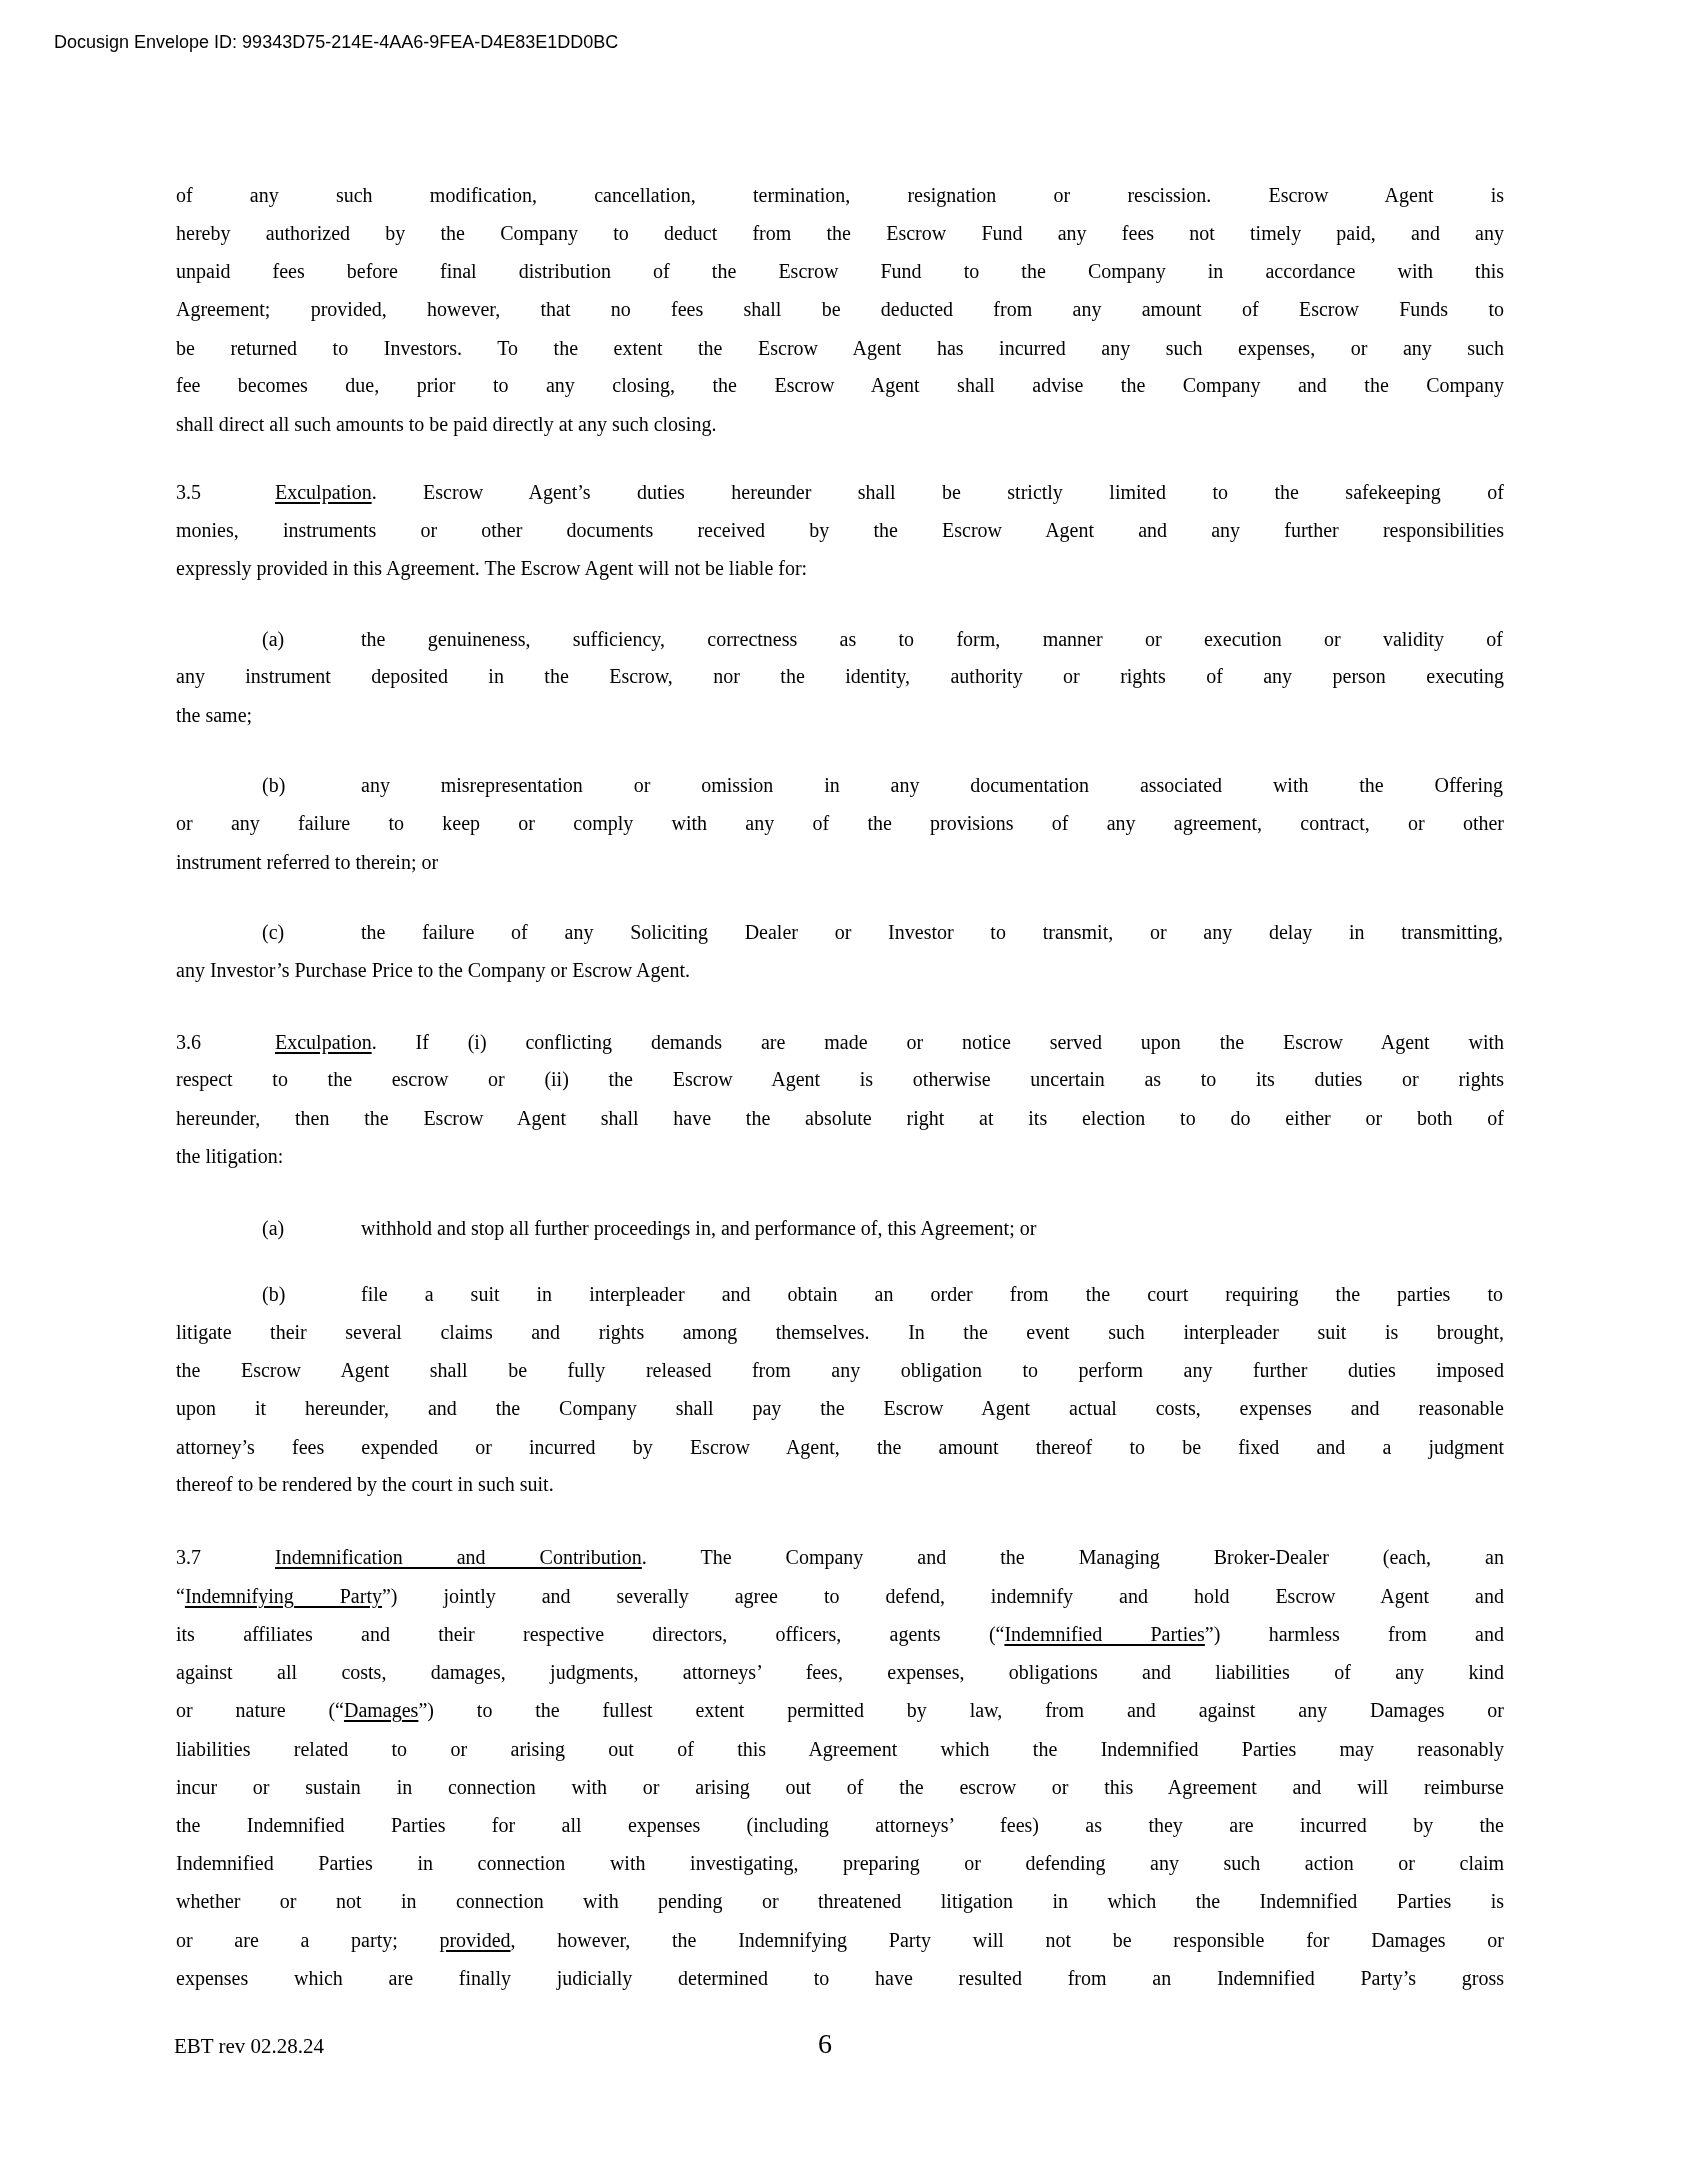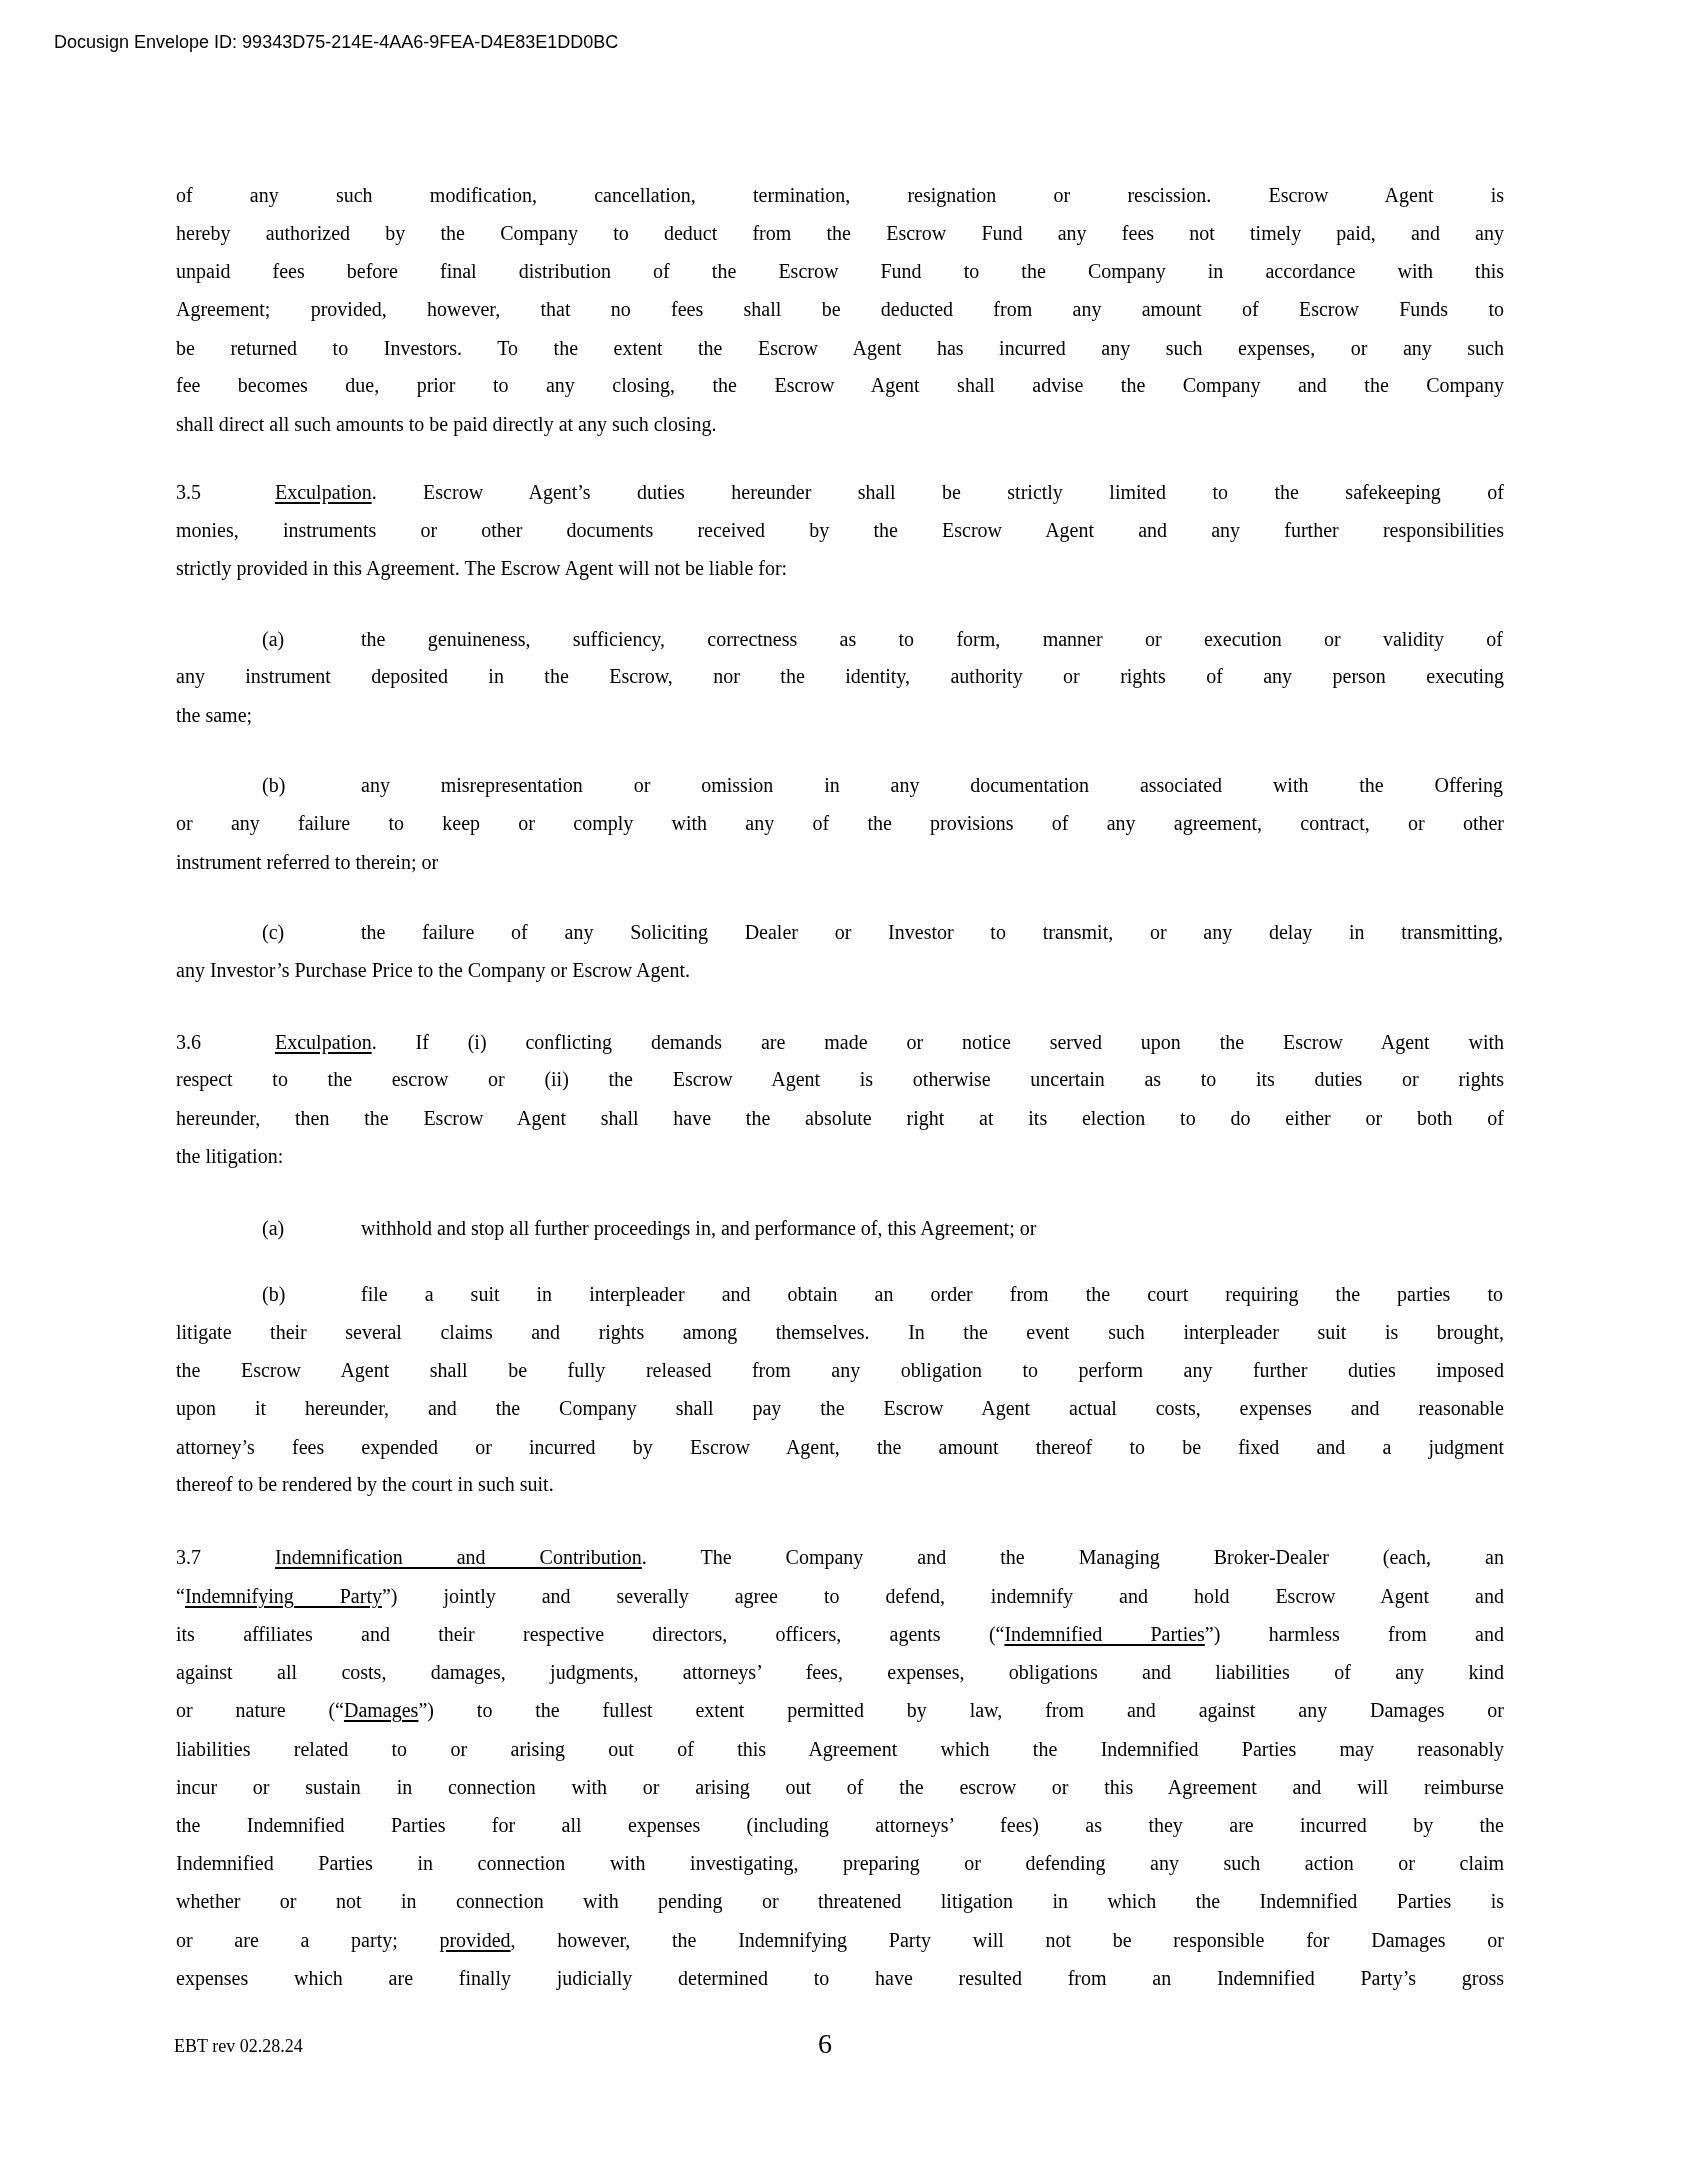--- a/index.html
+++ b/index.html
@@ -15,21 +15,21 @@
     white-space: nowrap; overflow: visible;
     text-align: justify; text-align-last: justify;
   }
   .line.last { text-align-last: left; }
   .line .num { display: inline-block; width: 99px; text-align: right; }
   .line.sub { left: 262px; width: 1241px; }
   .line .lbl { display: inline-block; width: 99px; text-align: left; }
   .u { text-decoration: underline; text-underline-offset: 3px; text-decoration-thickness: 2px; }
   .footer-rev {
     position: absolute; left: 174px; top: 2033px;
-    font-family: "Liberation Serif", serif; font-size: 18px; line-height: 26px; white-space: nowrap;
+    font-family: "Liberation Serif", serif; font-size: 21px; line-height: 26px; white-space: nowrap;
   }
   .footer-page {
     position: absolute; left: 818px; top: 2028px;
     font-family: "Liberation Serif", serif; font-size: 28px; line-height: 32px; white-space: nowrap;
   }
 </style>
 </head>
 <body>
 
 <div class="envelope">Docusign Envelope ID: 99343D75-214E-4AA6-9FEA-D4E83E1DD0BC</div>
@@ -40,21 +40,21 @@
   <div class="line" style="top:252px">unpaid fees before final distribution of the Escrow Fund to the Company in accordance with this</div>
   <div class="line" style="top:290px">Agreement; provided, however, that no fees shall be deducted from any amount of Escrow Funds to</div>
   <div class="line" style="top:329px">be returned to Investors.  To the extent the Escrow Agent has incurred any such expenses, or any such</div>
   <div class="line" style="top:366px">fee becomes due, prior to any closing, the Escrow Agent shall advise the Company and the Company</div>
   <div class="line last" style="top:405px">shall direct all such amounts to be paid directly at any such closing.</div>
 </div>
 
 <div>
   <div class="line" style="top:473px"><span class="num">3.5</span><span class="u">Exculpation</span><span>. Escrow Agent’s duties hereunder shall be strictly limited to the safekeeping of</span></div>
   <div class="line" style="top:511px">monies, instruments or other documents received by the Escrow Agent and any further responsibilities</div>
-  <div class="line last" style="top:549px">strictly provided in this Agreement.   The Escrow Agent will not be liable for:</div>
+  <div class="line last" style="top:549px">expressly provided in this Agreement.   The Escrow Agent will not be liable for:</div>
 
   <div>
     <div class="line sub" style="top:620px"><span class="lbl">(a)</span><span>the genuineness, sufficiency, correctness as to form, manner or execution or validity  of</span></div>
     <div class="line" style="top:657px">any instrument deposited in the Escrow, nor the identity, authority or rights of any person  executing</div>
     <div class="line last" style="top:696px">the  same;</div>
   </div>
 
   <div>
     <div class="line sub" style="top:766px"><span class="lbl">(b)</span><span>any misrepresentation or omission in any documentation associated with the Offering</span></div>
     <div class="line" style="top:804px">or any failure to keep or comply with any of the provisions of any agreement, contract, or other</div>

